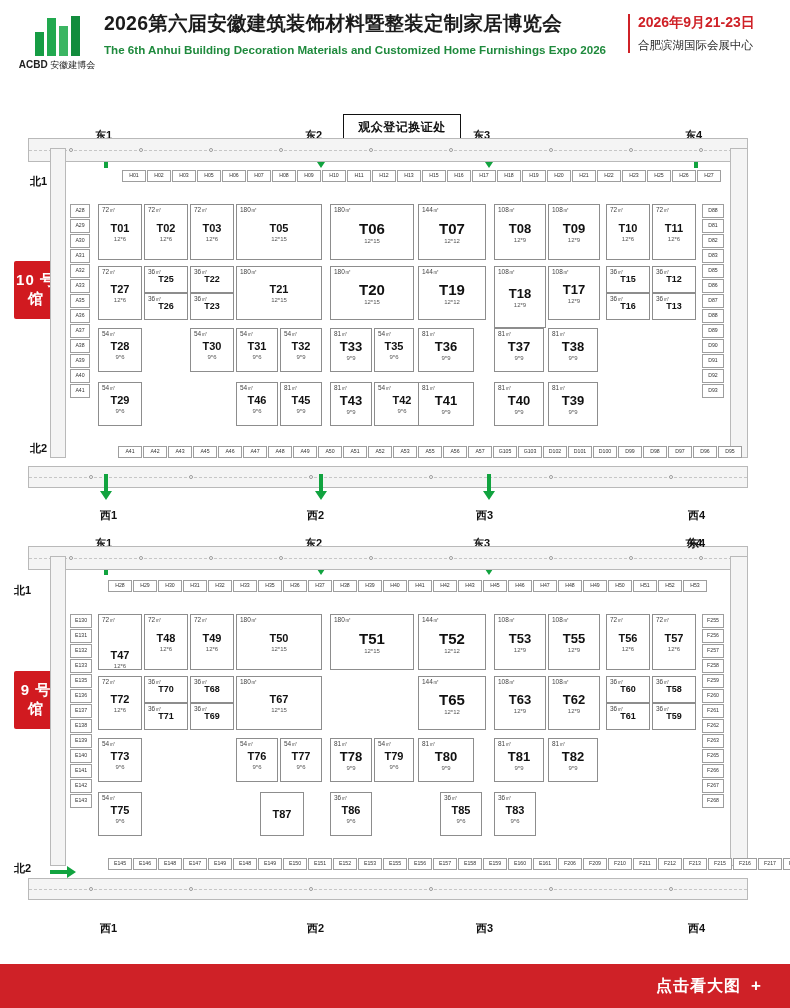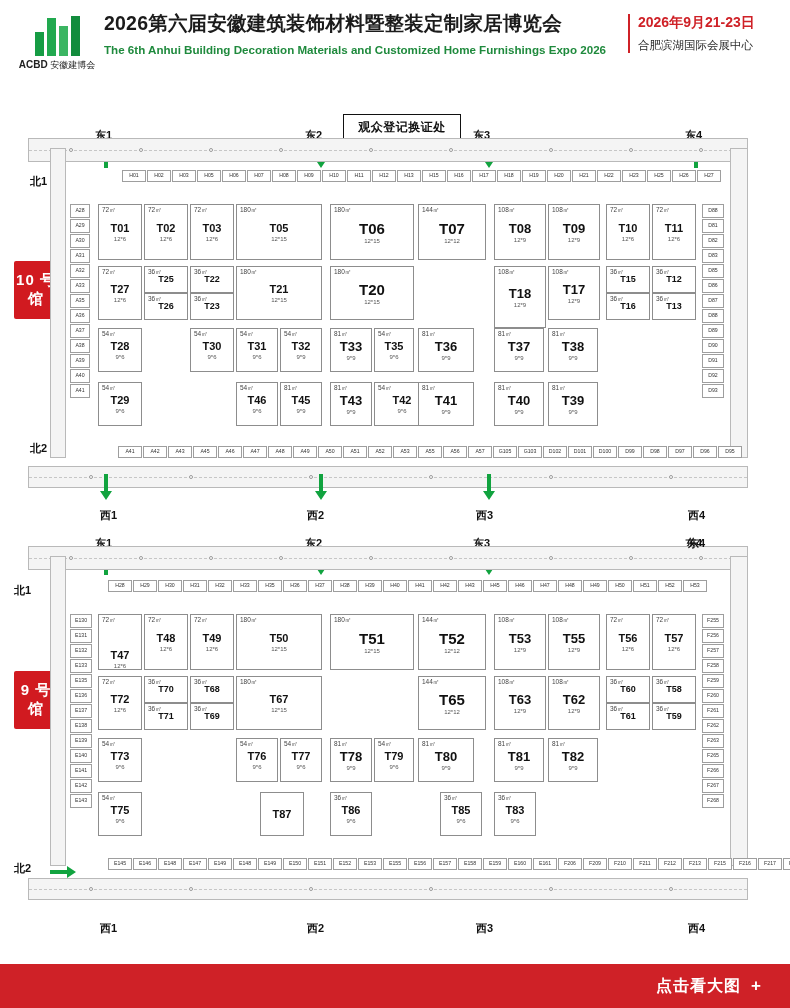--- a/index.html
+++ b/index.html
@@ -536,20 +536,25 @@
   <div class="booth b-m" style="left:236px; top:170px; width:86px; height:54px;">
     <span class="area">180㎡</span>
     <span class="code">T21</span>
     <span class="size">12*15</span>
   </div>
   <div class="booth b-xl" style="left:330px; top:170px; width:84px; height:54px;">
     <span class="area">180㎡</span>
     <span class="code">T20</span>
     <span class="size">12*15</span>
   </div>
+  <div class="booth b-xl" style="left:418px; top:170px; width:68px; height:54px;">
+    <span class="area">144㎡</span>
+    <span class="code">T19</span>
+    <span class="size">12*12</span>
+  </div>
   <div class="booth b-l" style="left:494px; top:170px; width:52px; height:62px;">
     <span class="area">108㎡</span>
     <span class="code">T18</span>
     <span class="size">12*9</span>
   </div>
   <div class="booth b-l" style="left:548px; top:170px; width:52px; height:54px;">
     <span class="area">108㎡</span>
     <span class="code">T17</span>
     <span class="size">12*9</span>
   </div>

